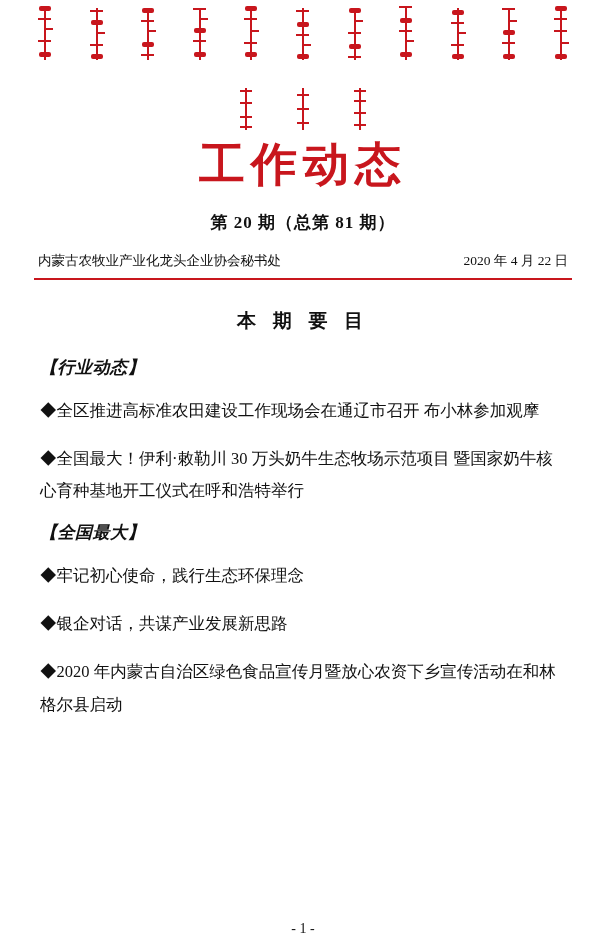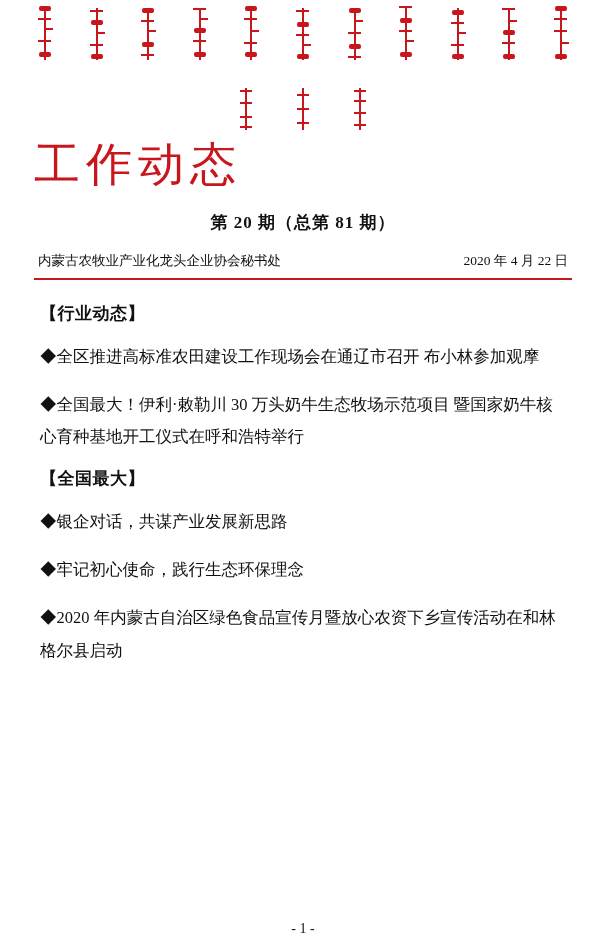--- a/index.html
+++ b/index.html
@@ -100,23 +100,23 @@
   }
   .mong-small .tick {
     position: absolute;
     left: 0;
     width: 12px;
     height: 2px;
     background: #c8161d;
   }
 
   .title-sub {
-    text-align: left;
+    text-align: center;
     color: #c8161d;
-    font-weight: normal;
+    font-weight: bold;
     font-size: 46px;
     letter-spacing: 6px;
     margin-top: 6px;
     line-height: 1.1;
   }
 
   .issue-line {
     text-align: center;
     font-weight: bold;
     font-size: 17px;
@@ -153,20 +153,21 @@
   .toc {
     margin-top: 22px;
     padding: 0 6px;
   }
   .group-head {
     font-weight: bold;
     font-size: 17px;
     margin: 14px 0 10px 0;
     letter-spacing: 0.5px;
     color: #111;
+    font-style: italic;
   }
   .entry {
     font-size: 16.5px;
     line-height: 1.95;
     margin: 16px 0 8px 0;
     text-indent: 0;
     color: #111;
   }
 
   .page-number {
@@ -303,27 +304,28 @@
 
   <div class="issue-line">第 20 期（总第 81 期）</div>
 
   <div class="meta-row">
     <span>内蒙古农牧业产业化龙头企业协会秘书处</span>
     <span>2020 年 4 月 22 日</span>
   </div>
 
   <hr class="red-rule">
 
+  <div class="section-title">本 期 要 目</div>
 
   <div class="toc">
     <div class="group-head">【行业动态】</div>
     <div class="entry">◆全区推进高标准农田建设工作现场会在通辽市召开  布小林参加观摩</div>
     <div class="entry">◆全国最大！伊利·敕勒川 30 万头奶牛生态牧场示范项目  暨国家奶牛核心育种基地开工仪式在呼和浩特举行</div>
 
     <div class="group-head">【全国最大】</div>
+    <div class="entry">◆牢记初心使命，践行生态环保理念</div>
     <div class="entry">◆银企对话，共谋产业发展新思路</div>
-    <div class="entry">◆牢记初心使命，践行生态环保理念</div>
     <div class="entry">◆2020 年内蒙古自治区绿色食品宣传月暨放心农资下乡宣传活动在和林格尔县启动</div>
   </div>
 
   <div class="page-number">- 1 -</div>
 
 </div>
 
 </body></html>

